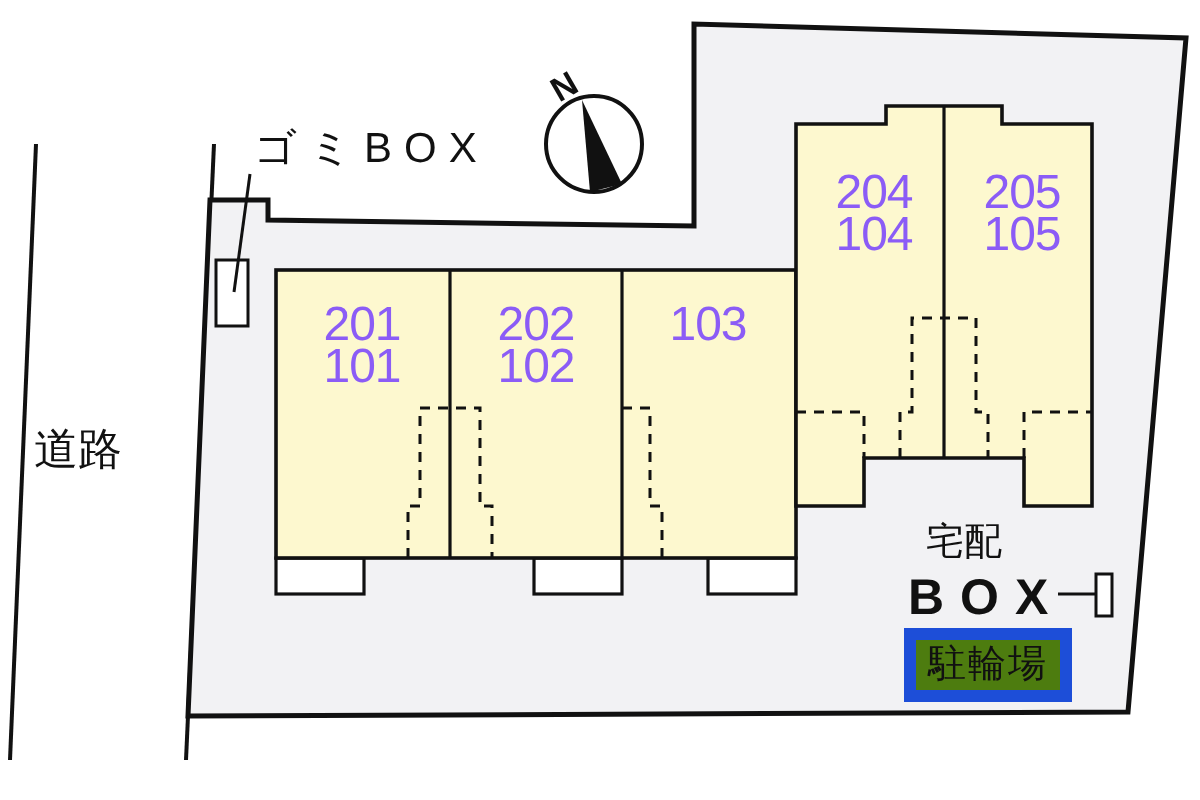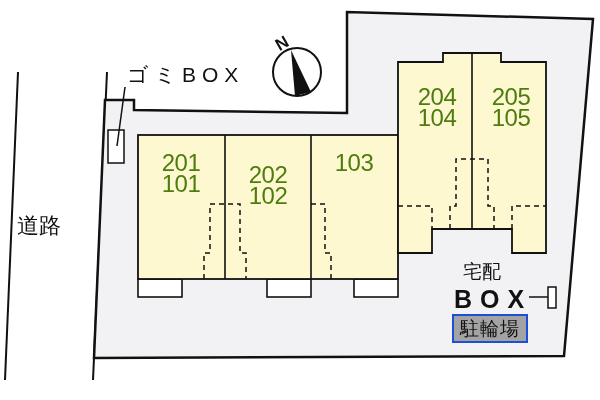--- a/index.html
+++ b/index.html
@@ -1,24 +1,24 @@
 <!DOCTYPE html>
 <html><head>
 <meta charset="utf-8">
 <style>
   html,body{margin:0;padding:0;background:#ffffff;}
   body{width:600px;height:400px;position:relative;overflow:hidden;font-family:"Liberation Sans","DejaVu Sans",sans-serif;}
   svg{position:absolute;left:0;top:0;}
   .lbl{position:absolute;color:#111;line-height:1;white-space:nowrap;}
-  .unit{position:absolute;text-align:center;font-size:24px;line-height:21px;letter-spacing:-0.5px;color:#4d7c0f;}
+  .unit{position:absolute;text-align:center;font-size:24px;line-height:21px;letter-spacing:-0.5px;color:#8b5cf6;}
   .road{font-family:"DejaVu Sans",sans-serif;font-size:22px;}
   .gomi{font-size:21px;letter-spacing:6px;}
   .takuhai{font-family:"DejaVu Sans",sans-serif;font-size:19px;text-align:right;}
   .box-word{font-size:25px;letter-spacing:8px;font-weight:bold;}
-  .churin{border:2px solid #1d4ed8;background:#a3a3a3;padding:3px 6px 3px 6px;font-family:"DejaVu Sans",sans-serif;font-size:19px;letter-spacing:1px;}
+  .churin{border:6px solid #1d4ed8;background:#4d7c0f;padding:3px 6px 3px 6px;font-family:"DejaVu Sans",sans-serif;font-size:19px;letter-spacing:1px;}
   .north{font-size:17px;font-weight:bold;transform:rotate(-30deg);}
 </style>
 </head>
 <body>
 
 <svg width="600" height="400" viewBox="0 0 600 400">
 
   <line x1="18" y1="72" x2="5" y2="380" stroke="#111" stroke-width="2"></line>
   <line x1="107" y1="72" x2="93" y2="380" stroke="#111" stroke-width="2"></line>
 
@@ -56,21 +56,21 @@
 </svg>
 
 <div class="lbl north" style="left:276px;top:35px;">N</div>
 <div class="lbl gomi" style="left:127px;top:64px;">ゴミBOX</div>
 <div class="lbl road" style="left:17px;top:215px;">道路</div>
 
 <div class="unit" style="left:148px;top:152px;width:66px;">
   <div>201</div>
   <div>101</div>
 </div>
-<div class="unit" style="left:235px;top:152px;width:66px;margin-top:12px;">
+<div class="unit" style="left:235px;top:152px;width:66px;">
   <div>202</div>
   <div>102</div>
 </div>
 <div class="unit" style="left:321px;top:152px;width:66px;">
   <div>103</div>
 </div>
 <div class="unit" style="left:404px;top:86px;width:66px;">
   <div>204</div>
   <div>104</div>
 </div>

